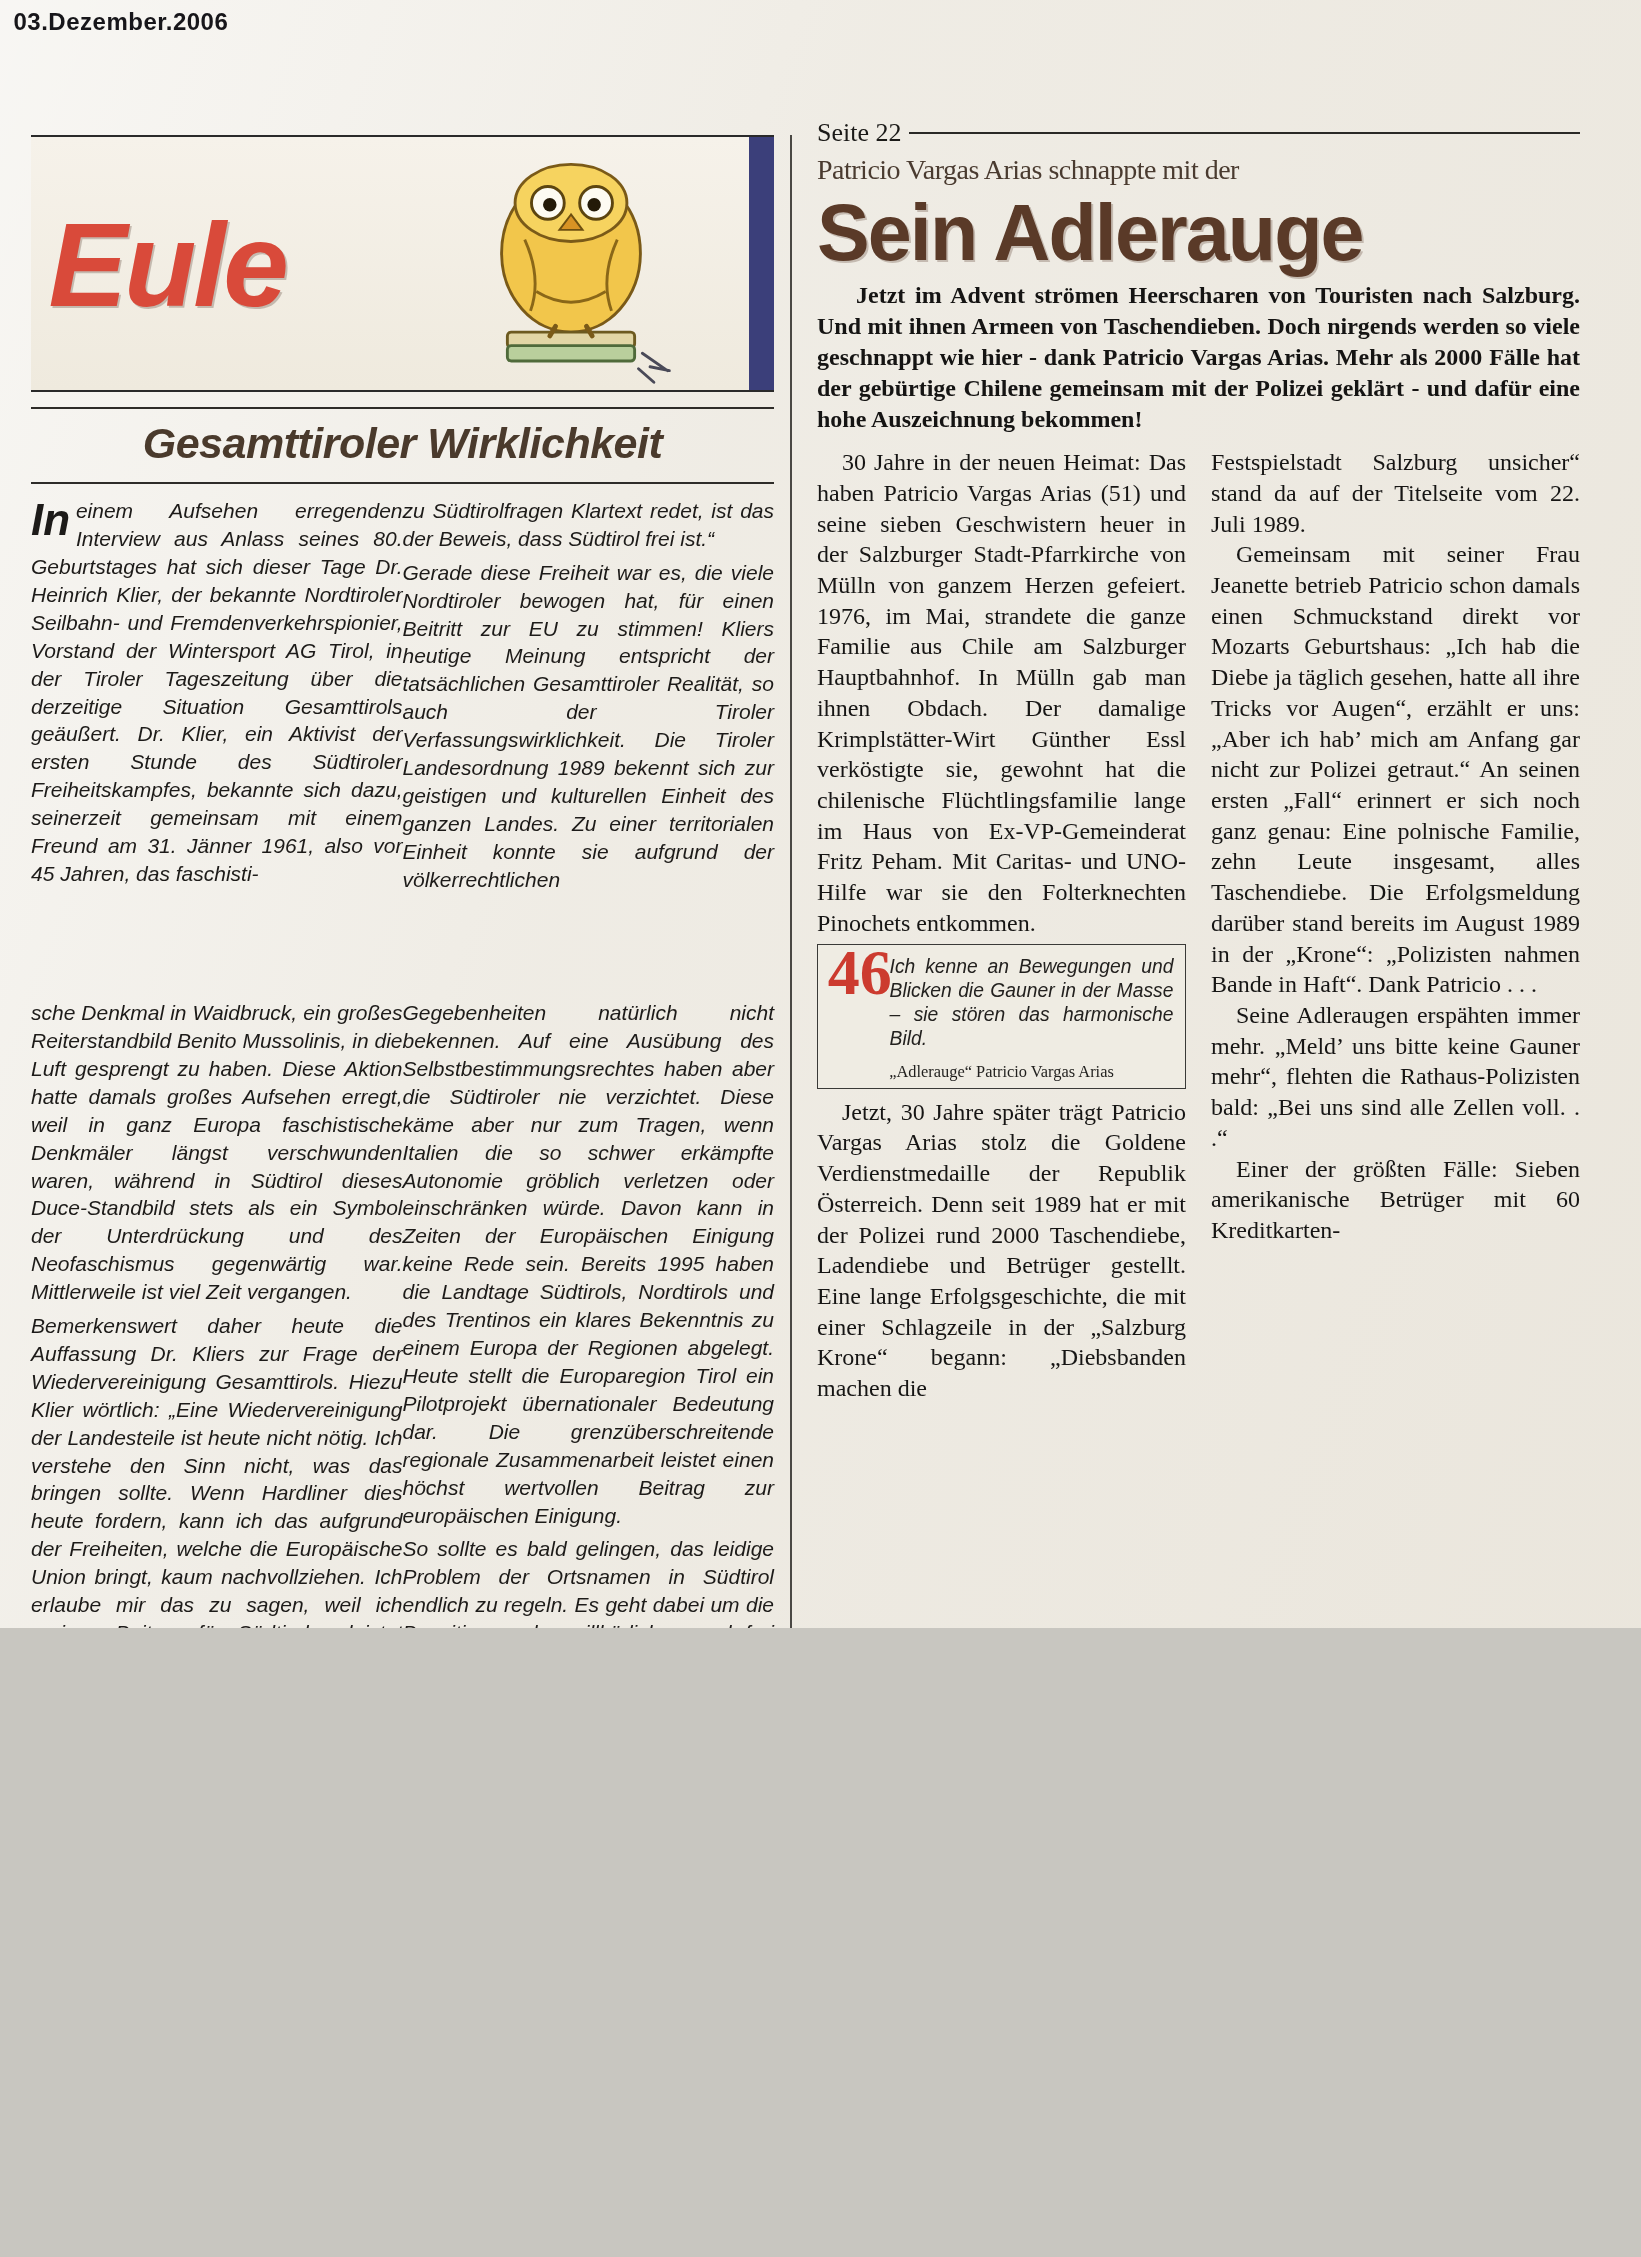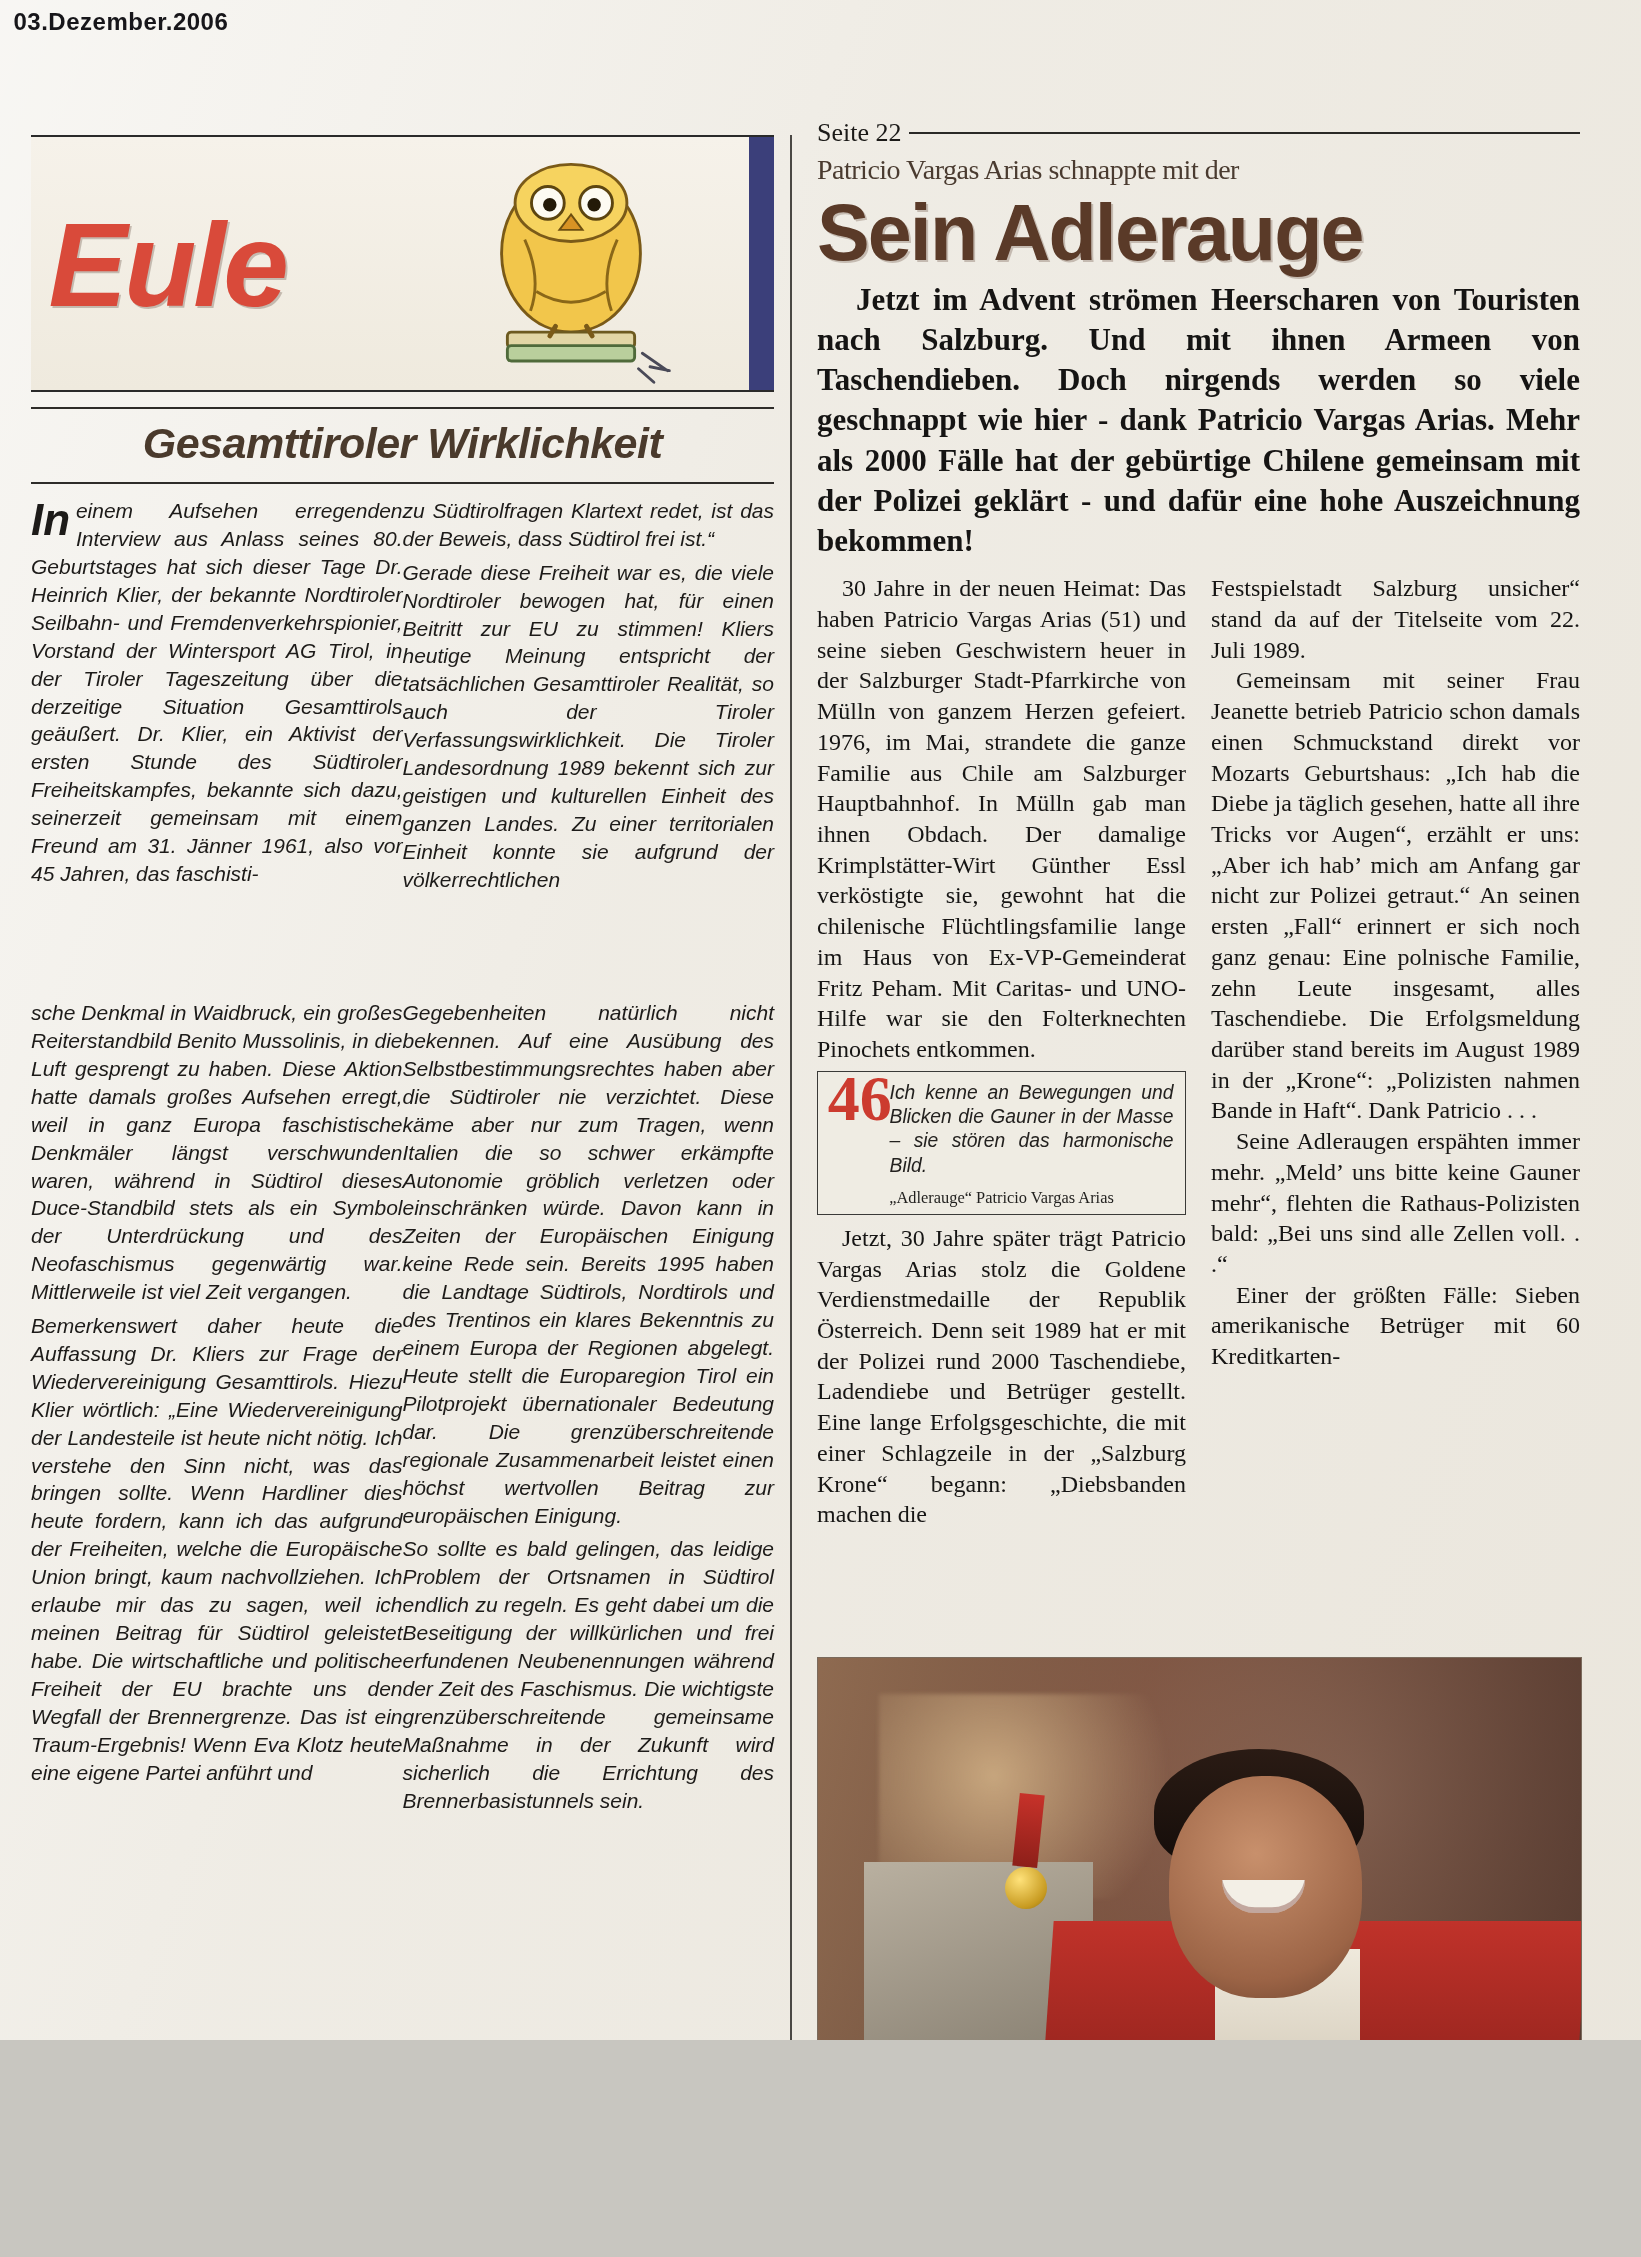--- a/index.html
+++ b/index.html
@@ -6,21 +6,21 @@
     margin: 0;
     padding: 0;
     background: #c8c6c0;
   }
   body {
     font-family: "Liberation Serif", serif;
   }
   .page {
     position: relative;
     width: 1641px;
-    height: 2040px;
+    height: 1628px;
     background: #efece5;
     overflow: hidden;
   }
   .paper-tint {
     position: absolute;
     inset: 0;
     background:
       linear-gradient(110deg, rgba(255,255,255,0.55), rgba(240,235,224,0.1) 40%, rgba(226,219,205,0.35) 100%);
     pointer-events: none;
   }
@@ -168,21 +168,21 @@
     font-size: 79px;
     line-height: 0.95;
     color: #5a3a28;
     letter-spacing: -1.9px;
     text-shadow: 1.9px 1.9px 0 rgba(70,40,25,0.25);
     margin-bottom: 9.7px;
   }
   .lead {
     font-family: "Liberation Serif", serif;
     font-weight: bold;
-    font-size: 31px;
+    font-size: 24px;
     line-height: 1.3;
     text-align: justify;
     color: #151413;
     text-indent: 39px;
     margin-bottom: 11.6px;
   }
   .right-two-col {
     display: flex;
     gap: 25px;
   }

